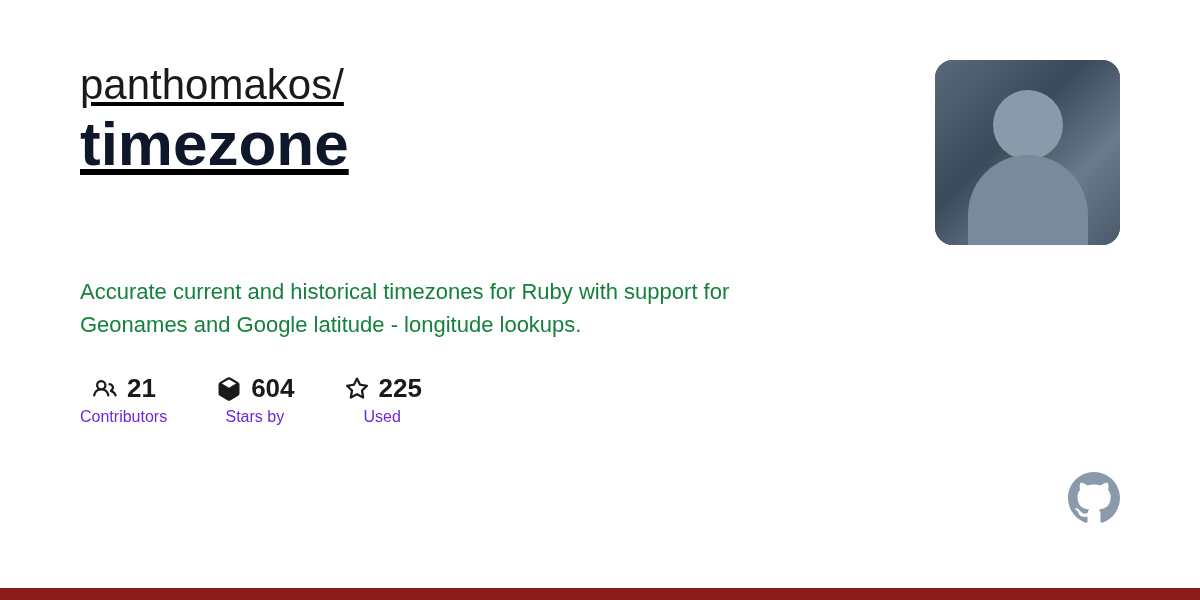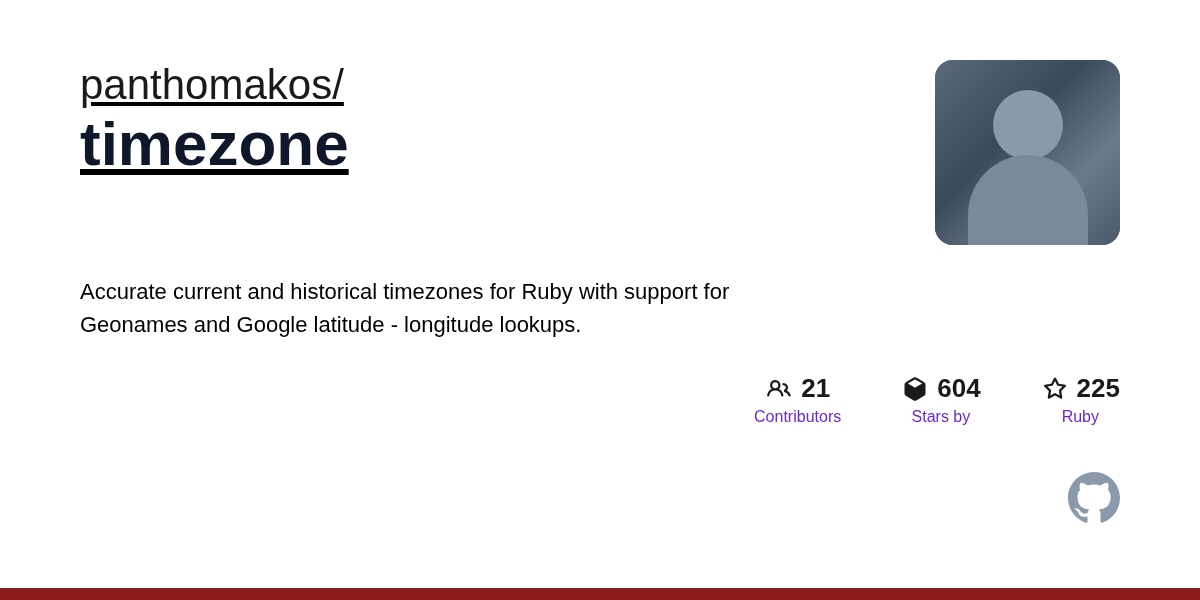--- a/index.html
+++ b/index.html
@@ -101,31 +101,30 @@
       height: 90px;
       border-radius: 60px 60px 0 0;
       background: #7a8a9a;
       bottom: 0;
       left: 50%;
       transform: translateX(-50%);
     }
 
     .repo-description {
       font-size: 22px;
-      color: #000000;
+      color: #15803d;
       line-height: 1.5;
       margin-bottom: 32px;
       max-width: 700px;
     }
 
     .stats-row {
       display: flex;
       align-items: center;
-      gap: 60px;
-      justify-content: flex-end;
+      gap: 48px;
     }
 
     .stat-item {
       display: flex;
       flex-direction: column;
       align-items: center;
       cursor: pointer;
     }
 
     .stat-top {
@@ -224,21 +223,21 @@
 
       <div class="stat-item">
         <div class="stat-top">
           <span class="stat-icon">
             <svg viewBox="0 0 16 16" width="24" height="24">
               <path d="M8 .25a.75.75 0 01.673.418l1.882 3.815 4.21.612a.75.75 0 01.416 1.279l-3.046 2.97.719 4.192a.75.75 0 01-1.088.791L8 12.347l-3.766 1.98a.75.75 0 01-1.088-.79l.72-4.194L.818 6.374a.75.75 0 01.416-1.28l4.21-.611L7.327.668A.75.75 0 018 .25zm0 2.445L6.615 5.5a.75.75 0 01-.564.41l-3.097.45 2.24 2.184a.75.75 0 01.216.664l-.528 3.084 2.769-1.456a.75.75 0 01.698 0l2.77 1.456-.53-3.084a.75.75 0 01.216-.664l2.24-2.183-3.096-.45a.75.75 0 01-.564-.41L8 2.694z"></path>
             </svg>
           </span>
           <span class="stat-number">225</span>
         </div>
-        <span class="stat-label">Ruby</span>
+        <span class="stat-label">Used</span>
       </div>
 
 
     </div>
 
     <div class="github-logo-corner">
       <svg viewBox="0 0 16 16" width="52" height="52" style="fill:#8a9aaa;">
         <path d="M8 0C3.58 0 0 3.58 0 8c0 3.54 2.29 6.53 5.47 7.59.4.07.55-.17.55-.38 0-.19-.01-.82-.01-1.49-2.01.37-2.53-.49-2.69-.94-.09-.23-.48-.94-.82-1.13-.28-.15-.68-.52-.01-.53.63-.01 1.08.58 1.23.82.72 1.21 1.87.87 2.33.66.07-.52.28-.87.51-1.07-1.78-.2-3.64-.89-3.64-3.95 0-.87.31-1.59.82-2.15-.08-.2-.36-1.02.08-2.12 0 0 .67-.21 2.2.82.64-.18 1.32-.27 2-.27.68 0 1.36.09 2 .27 1.53-1.04 2.2-.82 2.2-.82.44 1.1.16 1.92.08 2.12.51.56.82 1.27.82 2.15 0 3.07-1.87 3.75-3.65 3.95.29.25.54.73.54 1.48 0 1.07-.01 1.93-.01 2.2 0 .21.15.46.55.38A8.013 8.013 0 0016 8c0-4.42-3.58-8-8-8z"></path>
       </svg>
     </div>

